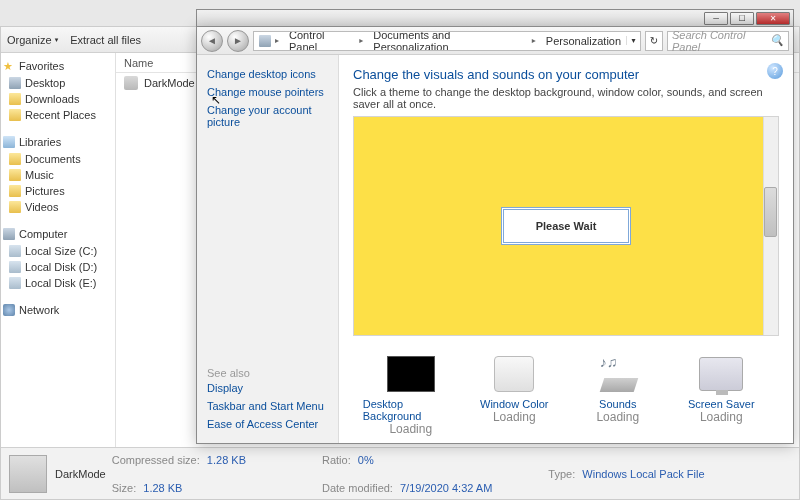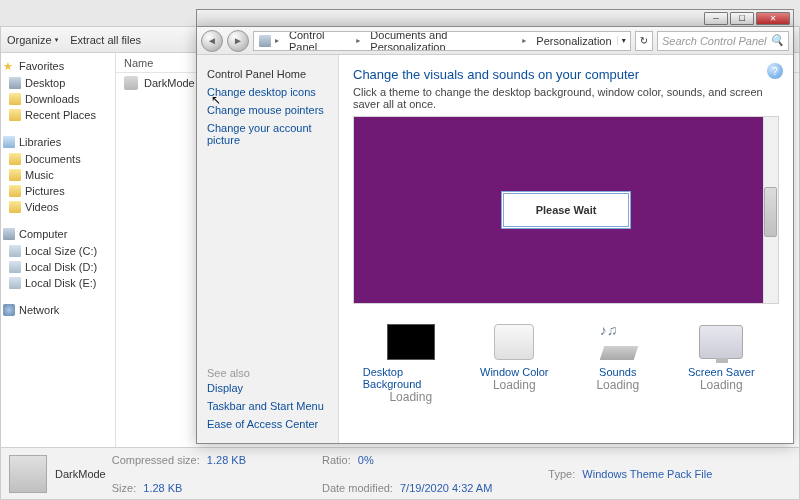--- a/index.html
+++ b/index.html
@@ -31,32 +31,32 @@
 .cp-titlebar { position: absolute; left: 196px; top: 9px; width: 598px; height: 18px; background: linear-gradient(#f0f0f0,#dcdcdc); border: 1px solid #8a8a8a; border-bottom: none; display: flex; justify-content: flex-end; align-items: center; padding-right: 3px; gap: 2px; }
 .win-btn { width: 24px; height: 13px; border: 1px solid #7a7a7a; background: linear-gradient(#f6f6f6,#d9d9d9); display: flex; align-items: center; justify-content: center; font-size: 8px; border-radius: 1px; }
 .win-btn.close { width: 34px; background: linear-gradient(#e28080,#c03030); color: #fff; }
 .cp-addr { height: 28px; background: linear-gradient(#f7f7f7,#e9e9e9); border-bottom: 1px solid #cfcfcf; display: flex; align-items: center; padding: 0 4px; gap: 4px; }
 .nav-circle { width: 22px; height: 22px; border-radius: 50%; background: radial-gradient(circle at 35% 30%, #fff, #c9c9c9 60%, #a0a0a0); border: 1px solid #999; display: flex; align-items: center; justify-content: center; font-size: 10px; color: #666; }
 .breadcrumb { flex: 1; height: 20px; border: 1px solid #bbb; background: #fff; display: flex; align-items: center; font-size: 11px; overflow: hidden; }
 .bc-seg { padding: 0 5px; display: flex; align-items: center; gap: 4px; }
 .bc-seg .sep { font-size: 8px; color: #666; }
 .bc-dd { width: 14px; text-align: center; border-left: 1px solid #ddd; font-size: 8px; }
 .refresh-box { width: 18px; height: 20px; border: 1px solid #bbb; background: #fff; display: flex; align-items: center; justify-content: center; font-size: 10px; }
-.search { width: 132px; height: 20px; border: 1px solid #bbb; background: #fff; display: flex; align-items: center; padding: 0 4px; color: #999; font-style: italic; font-size: 11px; justify-content: space-between; }
+.search { width: 122px; height: 20px; border: 1px solid #bbb; background: #fff; display: flex; align-items: center; padding: 0 4px; color: #999; font-style: italic; font-size: 11px; justify-content: space-between; }
 .help-btn { position: absolute; right: 10px; top: 36px; width: 16px; height: 16px; border-radius: 50%; background: radial-gradient(circle at 35% 30%,#cfe6ff,#5a9bdc); color: #fff; font-size: 10px; display: flex; align-items: center; justify-content: center; }
 .cp-body { display: flex; height: calc(100% - 28px); }
 .cp-left { width: 142px; background: #f1f1f1; border-right: 1px solid #dcdcdc; padding: 10px 10px; display: flex; flex-direction: column; }
 .cp-left a { color: #0a4e9b; font-size: 11px; padding: 3px 0; cursor: default; display: block; text-decoration: none; }
 .cp-left .home { color: #333; }
 .cp-left .seealso-spacer { flex: 1; }
 .cp-left .seealso { color: #999; font-size: 11px; margin-top: 8px; }
 .cp-main { flex: 1; padding: 12px 14px 8px 14px; position: relative; }
 .cp-main h2 { font-size: 13px; font-weight: 400; color: #0a4e9b; margin-bottom: 4px; }
 .cp-main .sub { font-size: 11px; color: #444; margin-bottom: 6px; }
-.themes-box { border: 1px solid #d4d4d4; height: 188px; position: relative; background: #701a75; }
+.themes-box { border: 1px solid #d4d4d4; height: 220px; position: relative; background: #fde047; }
 .themes-box .scroll-track { position: absolute; right: 0; top: 0; width: 15px; height: 100%; background: #f0f0f0; border-left: 1px solid #ddd; }
 .themes-box .scroll-thumb { position: absolute; right: 1px; top: 70px; width: 13px; height: 50px; background: linear-gradient(#dcdcdc,#c0c0c0); border: 1px solid #aaa; border-radius: 2px; }
 .please-wait { position: absolute; left: 50%; top: 50%; transform: translate(-50%,-50%); width: 130px; height: 38px; background: #fff; border: 3px double #7fa8d9; display: flex; align-items: center; justify-content: center; font-size: 11px; font-weight: 700; color: #333; }
 .tiles { display: flex; justify-content: space-around; margin-top: 20px; padding: 0 6px; }
 .tile { display: flex; flex-direction: column; align-items: center; width: 96px; }
 .tile .thumb { width: 48px; height: 36px; margin-bottom: 6px; display: flex; align-items: center; justify-content: center; }
 .tile .lbl { font-size: 11px; color: #0a4e9b; text-align: left; }
 .tile .stat { font-size: 12px; color: #888; }
 .thumb-bg { background: #000; border: 1px solid #555; width: 48px; height: 36px; }
 .thumb-wc { background: linear-gradient(#f8f8f8,#e0e0e0); border: 1px solid #bbb; border-radius: 4px; width: 40px; height: 36px; }
@@ -123,21 +123,21 @@
       <div></div>
     </div>
     <div style="width:60px"></div>
     <div class="status-grid">
       <div><span class="status-label">Ratio:</span> <span class="status-val">0%</span></div>
       <div></div>
       <div><span class="status-label">Date modified:</span> <span class="status-val">7/19/2020 4:32 AM</span></div>
       <div></div>
     </div>
     <div style="width:40px"></div>
-    <div><span class="status-label">Type:</span> <span class="status-val">Windows Theme Pack File</span></div>
+    <div><span class="status-label">Type:</span> <span class="status-val">Windows Local Pack File</span></div>
   </div>
 </div>
 
 <div class="cp-titlebar">
   <div class="win-btn">─</div>
   <div class="win-btn">☐</div>
   <div class="win-btn close">✕</div>
 </div>
 
 <div class="cp-window">
@@ -166,21 +166,20 @@
     <div class="refresh-box">↻</div>
     <div class="search">
       <span>Search Control Panel</span>
       <span>🔍</span>
     </div>
   </div>
   <div class="help-btn">?</div>
 
   <div class="cp-body">
     <div class="cp-left">
-      <a class="home">Control Panel Home</a>
       <span class="cursor-arrow">↖</span>
       <a>Change desktop icons</a>
       <a>Change mouse pointers</a>
       <a>Change your account picture</a>
       <div class="seealso-spacer"></div>
       <div class="seealso">See also</div>
       <a>Display</a>
       <a>Taskbar and Start Menu</a>
       <a>Ease of Access Center</a>
     </div>

